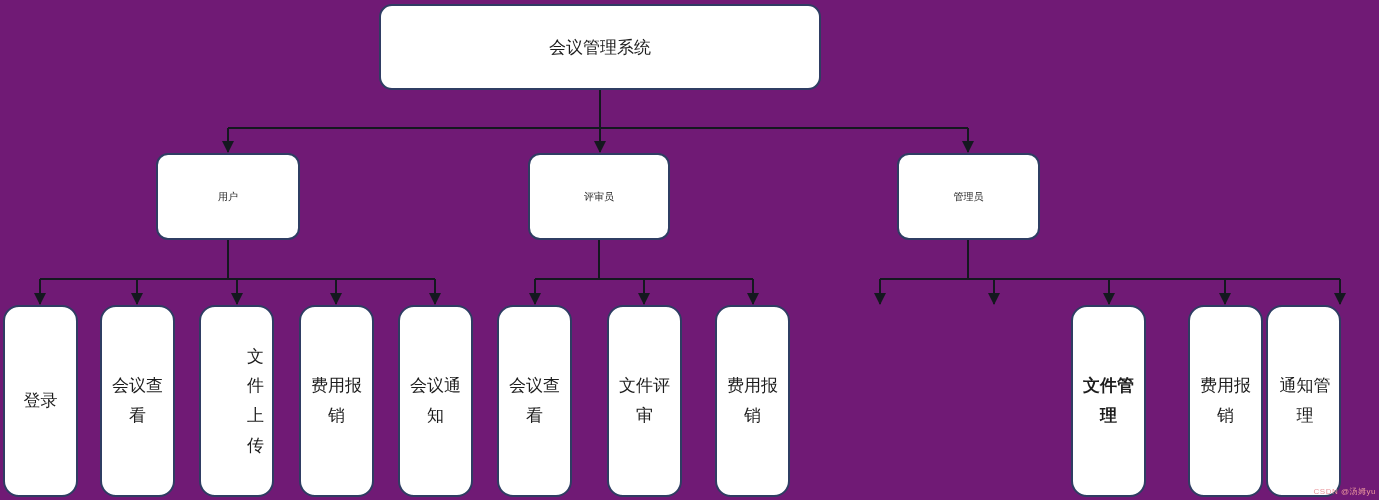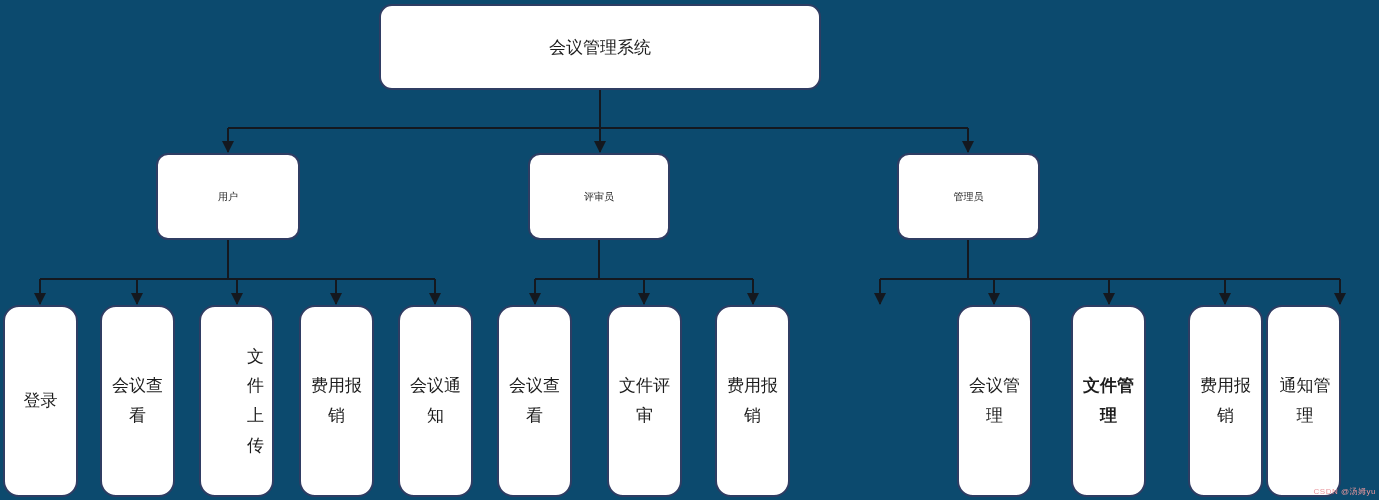--- a/index.html
+++ b/index.html
@@ -1,20 +1,20 @@
 <!DOCTYPE html>
 <html><head>
 <meta charset="utf-8">
 <style>
   html, body { margin: 0; padding: 0; background: #ffffff; }
   .canvas {
     position: relative;
     width: 1379px;
     height: 500px;
-    background: #0c4a6e;
+    background: #701a75;
     font-family: "Liberation Sans", "DejaVu Sans", sans-serif;
     color: #1c1c1c;
     overflow: hidden;
   }
   .connector-layer {
     position: absolute;
     left: 0; top: 0;
     width: 1379px; height: 500px;
     pointer-events: none;
   }
@@ -109,20 +109,19 @@
   <div class="node node-leaf" style="left:3px;">登录</div>
   <div class="node node-leaf" style="left:100px;">会议查看</div>
   <div class="node node-leaf" style="left:199px;padding-left:45px;">文件上传</div>
   <div class="node node-leaf" style="left:299px;">费用报销</div>
   <div class="node node-leaf" style="left:398px;">会议通知</div>
 
   <div class="node node-leaf" style="left:497px;">会议查看</div>
   <div class="node node-leaf" style="left:607px;">文件评审</div>
   <div class="node node-leaf" style="left:715px;">费用报销</div>
 
-  <div class="node node-leaf" style="left:957px;">会议管理</div>
   <div class="node node-leaf" style="left:1071px;font-weight:bold;">文件管理</div>
   <div class="node node-leaf" style="left:1188px;">费用报销</div>
   <div class="node node-leaf" style="left:1266px;padding-left:10px;">通知管理</div>
 
   <div class="watermark">CSDN @汤姆yu</div>
 
 </div>
 
 </body></html>

